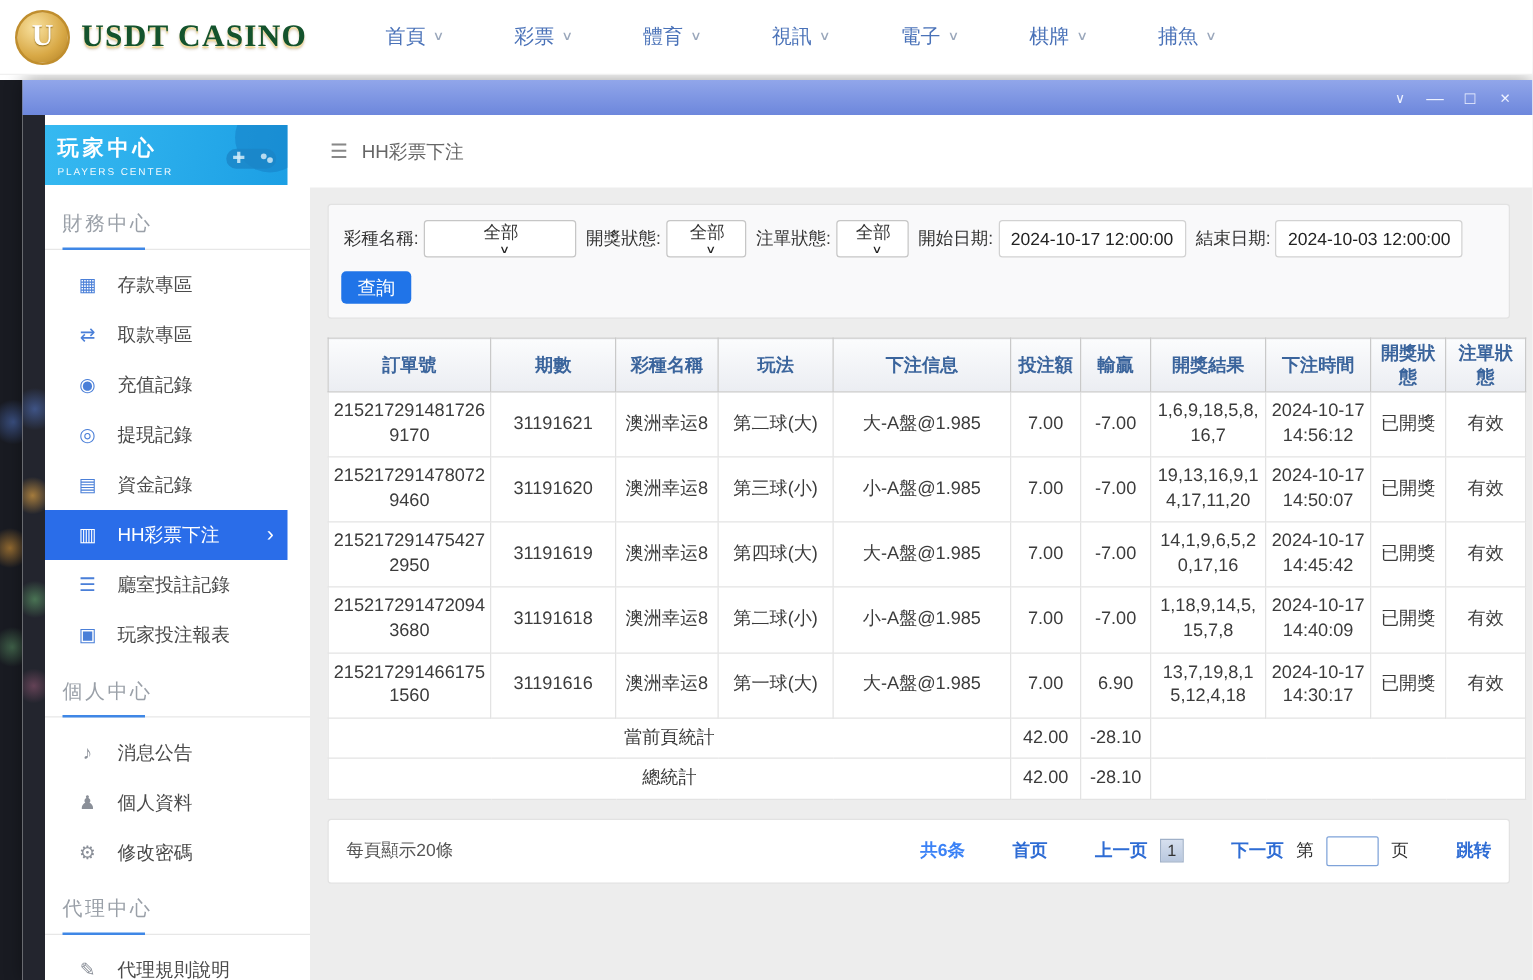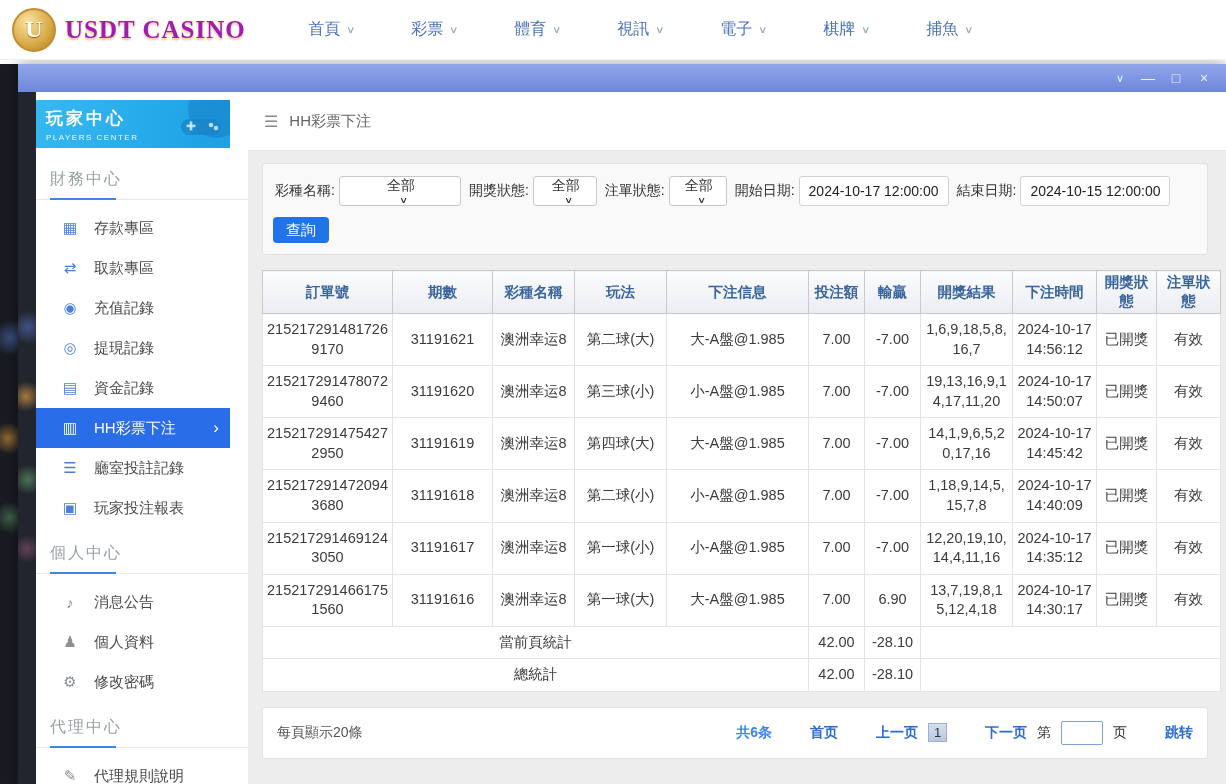--- a/index.html
+++ b/index.html
@@ -3,21 +3,21 @@
 <meta charset="utf-8">
 <style>
   * { box-sizing: border-box; margin: 0; padding: 0; }
   html,body { width:1226px; height:784px; overflow:hidden; }
   body { font-family:"Liberation Sans","DejaVu Sans",sans-serif; background:#fff; position:relative; }
 
   
   .topbar { height:60px; background:#fff; display:flex; align-items:center; position:relative; z-index:3; border-bottom:1px solid #f0f0f0; }
   .logo { display:flex; align-items:center; gap:9px; margin-left:12px; width:238px; cursor:pointer; }
   .logo-badge { width:44px; height:44px; border-radius:50%; background:radial-gradient(circle at 35% 30%, #f9e2a0, #d8a845 60%, #b07f24); border:2px solid #c08e2e; color:#fff; display:flex; align-items:center; justify-content:center; font-size:24px; font-weight:bold; font-family:"Liberation Serif",serif; text-shadow:0 1px 1px #8a6410; }
-  .logo-text { font-size:25px; font-weight:bold; letter-spacing:1px; color:#a21caf; font-family:"Liberation Serif",serif; text-shadow:0 1px 0 #f3dca0, 0 2px 2px rgba(120,80,10,.35); }
+  .logo-text { font-size:25px; font-weight:bold; letter-spacing:1px; color:#14532d; font-family:"Liberation Serif",serif; text-shadow:0 1px 0 #f3dca0, 0 2px 2px rgba(120,80,10,.35); }
   .topnav { display:flex; flex:1; padding-left:30px; }
   .nav-item { width:103px; display:flex; align-items:center; justify-content:center; gap:7px; color:#4a72b8; font-size:16px; cursor:pointer; }
   .nav-caret { color:#9aa7bb; font-size:10px; transform:scaleX(1.3); }
 
   
   .backdrop { position:absolute; left:0; top:64px; width:18px; bottom:0;
     background-color:#191b22;
     background-image:
       radial-gradient(circle at 60% 38%, rgba(90,130,220,.5), rgba(0,0,0,0) 18px),
       radial-gradient(circle at 45% 52%, rgba(245,170,60,.55), rgba(0,0,0,0) 16px),
@@ -230,21 +230,21 @@
             <div class="sel w3">
               <span>全部</span>
               <span class="caret">∨</span>
             </div>
             <span class="flabel">開始日期:</span>
             <div class="dateinput">
               <span>2024-10-17 12:00:00</span>
             </div>
             <span class="flabel">結束日期:</span>
             <div class="dateinput">
-              <span>2024-10-15 12:00:00</span>
+              <span>2024-10-03 12:00:00</span>
             </div>
           </div>
           <button class="btn-query">查詢</button>
         </div>
 
         <table class="data-table" id="bets-table">
             <colgroup>
               <col style="width: 130px;">
               <col style="width: 100px;">
               <col style="width: 82px;">
@@ -319,33 +319,20 @@
                 <td>第二球(小)</td>
                 <td>小-A盤@1.985</td>
                 <td>7.00</td>
                 <td>-7.00</td>
                 <td>1,18,9,14,5,15,7,8</td>
                 <td>2024-10-17 14:40:09</td>
                 <td>已開獎</td>
                 <td>有效</td>
               </tr>
               <tr>
-                <td>2152172914691243050</td>
-                <td>31191617</td>
-                <td>澳洲幸运8</td>
-                <td>第一球(小)</td>
-                <td>小-A盤@1.985</td>
-                <td>7.00</td>
-                <td>-7.00</td>
-                <td>12,20,19,10,14,4,11,16</td>
-                <td>2024-10-17 14:35:12</td>
-                <td>已開獎</td>
-                <td>有效</td>
-              </tr>
-              <tr>
                 <td>2152172914661751560</td>
                 <td>31191616</td>
                 <td>澳洲幸运8</td>
                 <td>第一球(大)</td>
                 <td>大-A盤@1.985</td>
                 <td>7.00</td>
                 <td>6.90</td>
                 <td>13,7,19,8,15,12,4,18</td>
                 <td>2024-10-17 14:30:17</td>
                 <td>已開獎</td>

